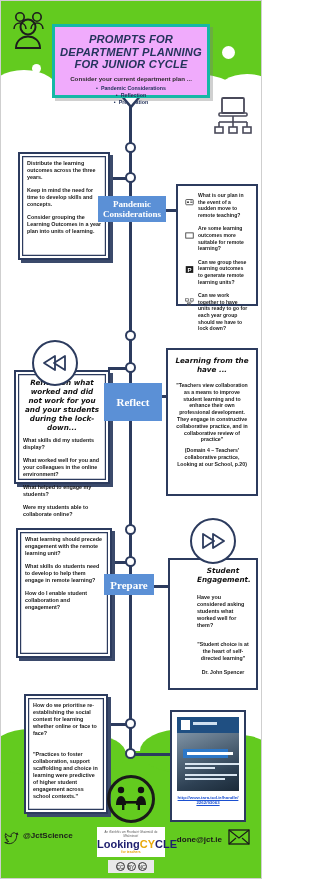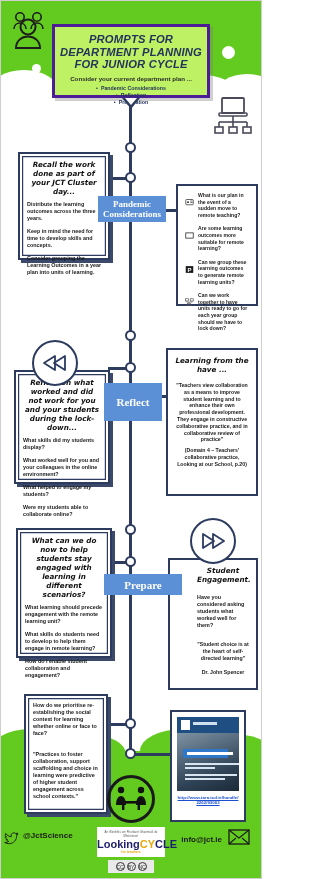--- a/index.html
+++ b/index.html
@@ -52,21 +52,21 @@
   .node {
     position: absolute; width: 11px; height: 11px; border-radius: 50%;
     background: #ffffff; border: 2.5px solid #2c3b5e; left: 125px;
     z-index: 6;
   }
   .hline { position: absolute; height: 2.5px; background: #2c3b5e; z-index: 3;}
 
   
   .header-box {
     position: absolute; left: 52px; top: 24px; width: 158px; height: 74px;
-    background: #bef264; border: 3px solid #4c1d95;
+    background: #f0abfc; border: 3px solid #14b8a6;
     box-shadow: 3px 3px 0 rgba(120,120,120,.35);
     text-align: center; padding: 6px 4px 4px; z-index: 7;
   }
   .header-box h1 {
     font-size: 11.2px; line-height: 12.6px; color: #25345c;
     font-weight: 800; font-style: italic; letter-spacing: .2px;
   }
   .header-sub {
     font-size: 6.2px; color: #2b2b2b; margin-top: 4px; font-weight: 700;
   }
@@ -95,21 +95,21 @@
 
   
   .pill {
     position: absolute; background: #5b90d6; color: #ffffff;
     font-weight: 700; text-align: center; z-index: 8;
     font-family: "Liberation Serif", serif;
     display: flex; align-items: center; justify-content: center;
   }
   .pill-pandemic { left: 98px; top: 196px; width: 68px; height: 26px; font-size: 9px; line-height: 10px;}
   .pill-reflect  { left: 104px; top: 383px; width: 58px; height: 38px; font-size: 11px;}
-  .pill-prepare  { left: 104px; top: 574px; width: 78px; height: 21px; font-size: 11px;}
+  .pill-prepare  { left: 104px; top: 574px; width: 50px; height: 21px; font-size: 11px;}
 
   
   .card {
     position: absolute; background: #ffffff; border: 2px solid #2c3b5e;
     z-index: 5;
   }
   .card.double { box-shadow: 3px 3px 0 #3b4a6b, inset 0 0 0 2px #ffffff, inset 0 0 0 3.2px #2c3b5e; }
   .card-title {
     font-size: 7.2px; font-weight: 800; font-style: italic; color: #111;
     text-align: center; line-height: 9px; margin-bottom: 5px;
@@ -269,21 +269,20 @@
   <div class="hline" style="left:130px;top:585px;width:40px"></div>
   <div class="hline" style="left:104px;top:723px;width:27px"></div>
   <div class="hline" style="left:130px;top:753px;width:42px"></div>
 
   <div class="pill pill-pandemic">Pandemic Considerations</div>
   <div class="pill pill-reflect">Reflect</div>
   <div class="pill pill-prepare">Prepare</div>
 
   <div class="card double card-recall">
     <div class="card-inner">
-      <div class="card-title">Recall the work done as part of your JCT Cluster day...</div>
       <p>Distribute the learning outcomes across the three years.</p>
       <p>Keep in mind the need for time to develop skills and concepts.</p>
       <p>Consider grouping the Learning Outcomes in a year plan into units of learning.</p>
     </div>
   </div>
 
   <div class="card card-questions">
     <div class="card-inner">
       <div class="q-item">
         <span class="q-ico">
@@ -346,21 +345,20 @@
   <div class="card card-learning">
     <div class="card-inner">
       <div class="card-title" style="margin-bottom:8px">Learning from the have ...</div>
       <div class="quote">"Teachers view collaboration as a means to improve student learning and to enhance their own professional development. They engage in constructive collaborative practice, and in collaborative review of practice"</div>
       <div class="quote" style="margin-top:4px">(Domain 4 – Teachers' collaborative practice, Looking at our School, p.20)</div>
     </div>
   </div>
 
   <div class="card double card-prepare">
     <div class="card-inner">
-      <div class="card-title">What can we do now to help students stay engaged with learning in different scenarios?</div>
       <p>What learning should precede engagement with the remote learning unit?</p>
       <p>What skills do students need to develop to help them engage in remote learning?</p>
       <p>How do I enable student collaboration and engagement?</p>
     </div>
   </div>
 
   <div class="circ-badge circ-forward">
     <svg width="24" height="16" viewBox="0 0 24 16">
       <polygon points="2,1 13,8 2,15" fill="none" stroke="#2c3b5e" stroke-width="1.8" stroke-linejoin="round"></polygon>
       <polygon points="12,1 23,8 12,15" fill="none" stroke="#2c3b5e" stroke-width="1.8" stroke-linejoin="round"></polygon>
@@ -423,21 +421,21 @@
   <div class="twitter-row">
     <span>
       <svg width="15" height="13" viewBox="0 0 16 14">
         <path d="M15 2.2c-.5.25-1.1.4-1.7.5.6-.37 1.05-.95 1.27-1.63-.57.34-1.2.58-1.87.71A2.93 2.93 0 0 0 7.7 4.5c0 .23.02.45.07.66A8.33 8.33 0 0 1 1.7 1.6a2.9 2.9 0 0 0 .9 3.9c-.47-.02-.92-.15-1.3-.36v.03c0 1.4 1 2.58 2.33 2.85-.24.07-.5.1-.77.1-.19 0-.37-.01-.55-.05a2.94 2.94 0 0 0 2.74 2.03A5.9 5.9 0 0 1 .7 11.3a8.3 8.3 0 0 0 4.5 1.31c5.4 0 8.35-4.46 8.35-8.33v-.38c.57-.41 1.07-.93 1.45-1.52z" fill="none" stroke="#1a1a1a" stroke-width="1"></path>
       </svg>
     </span>
     <span class="twitter-handle">@JctScience</span>
   </div>
 
   <div class="email-row">
-    <span class="email-text">info@jct.ie</span>
+    <span class="email-text">done@jct.ie</span>
     <span>
       <svg width="22" height="16" viewBox="0 0 22 16">
         <rect x="1" y="1" width="20" height="14" fill="none" stroke="#1a1a1a" stroke-width="1.3"></rect>
         <path d="M1 1l10 8 10-8M1 15l7-6M21 15l-7-6" fill="none" stroke="#1a1a1a" stroke-width="1.1"></path>
       </svg>
     </span>
   </div>
 
   <div class="jc-logo">
     <div class="jc-top">An tSeirbhís um Fhorbairt Ghairmiúil do Mhúinteoirí</div>

